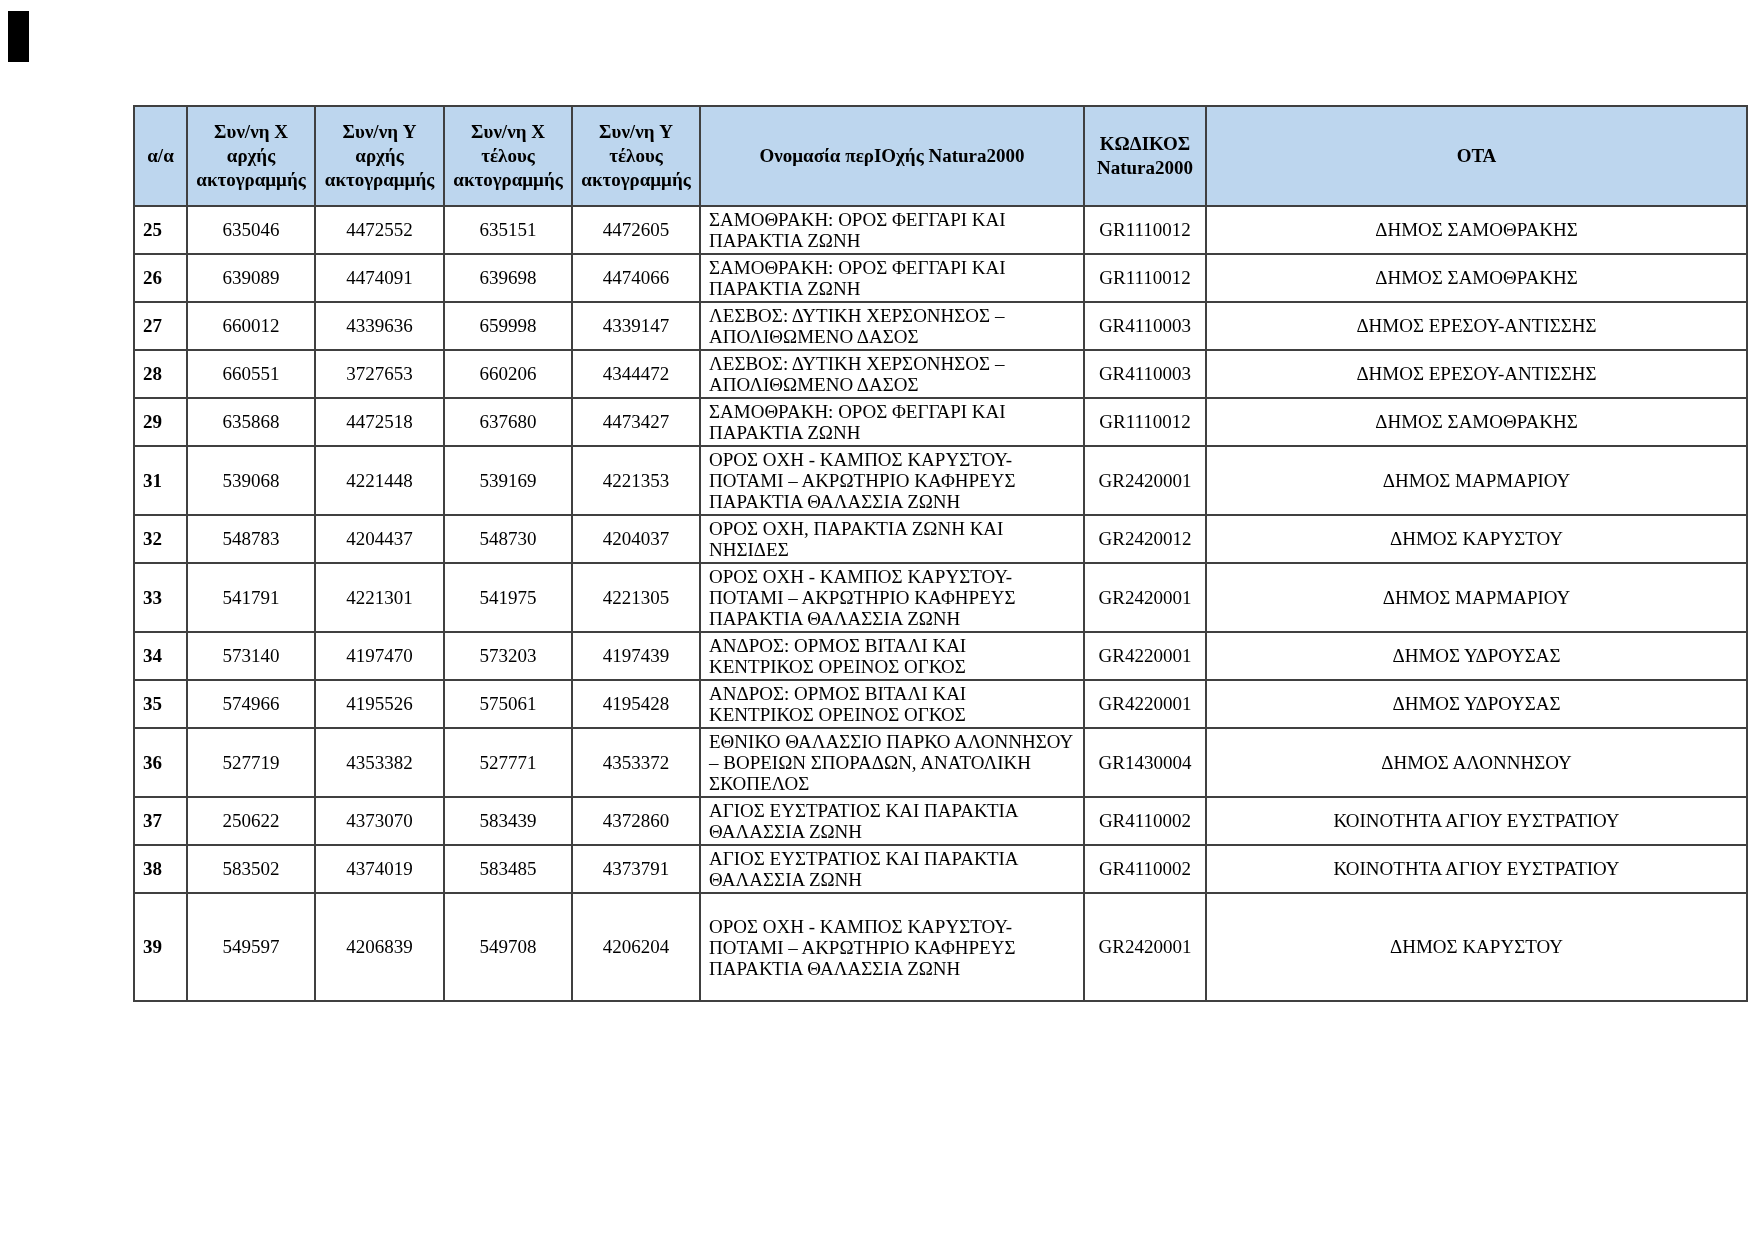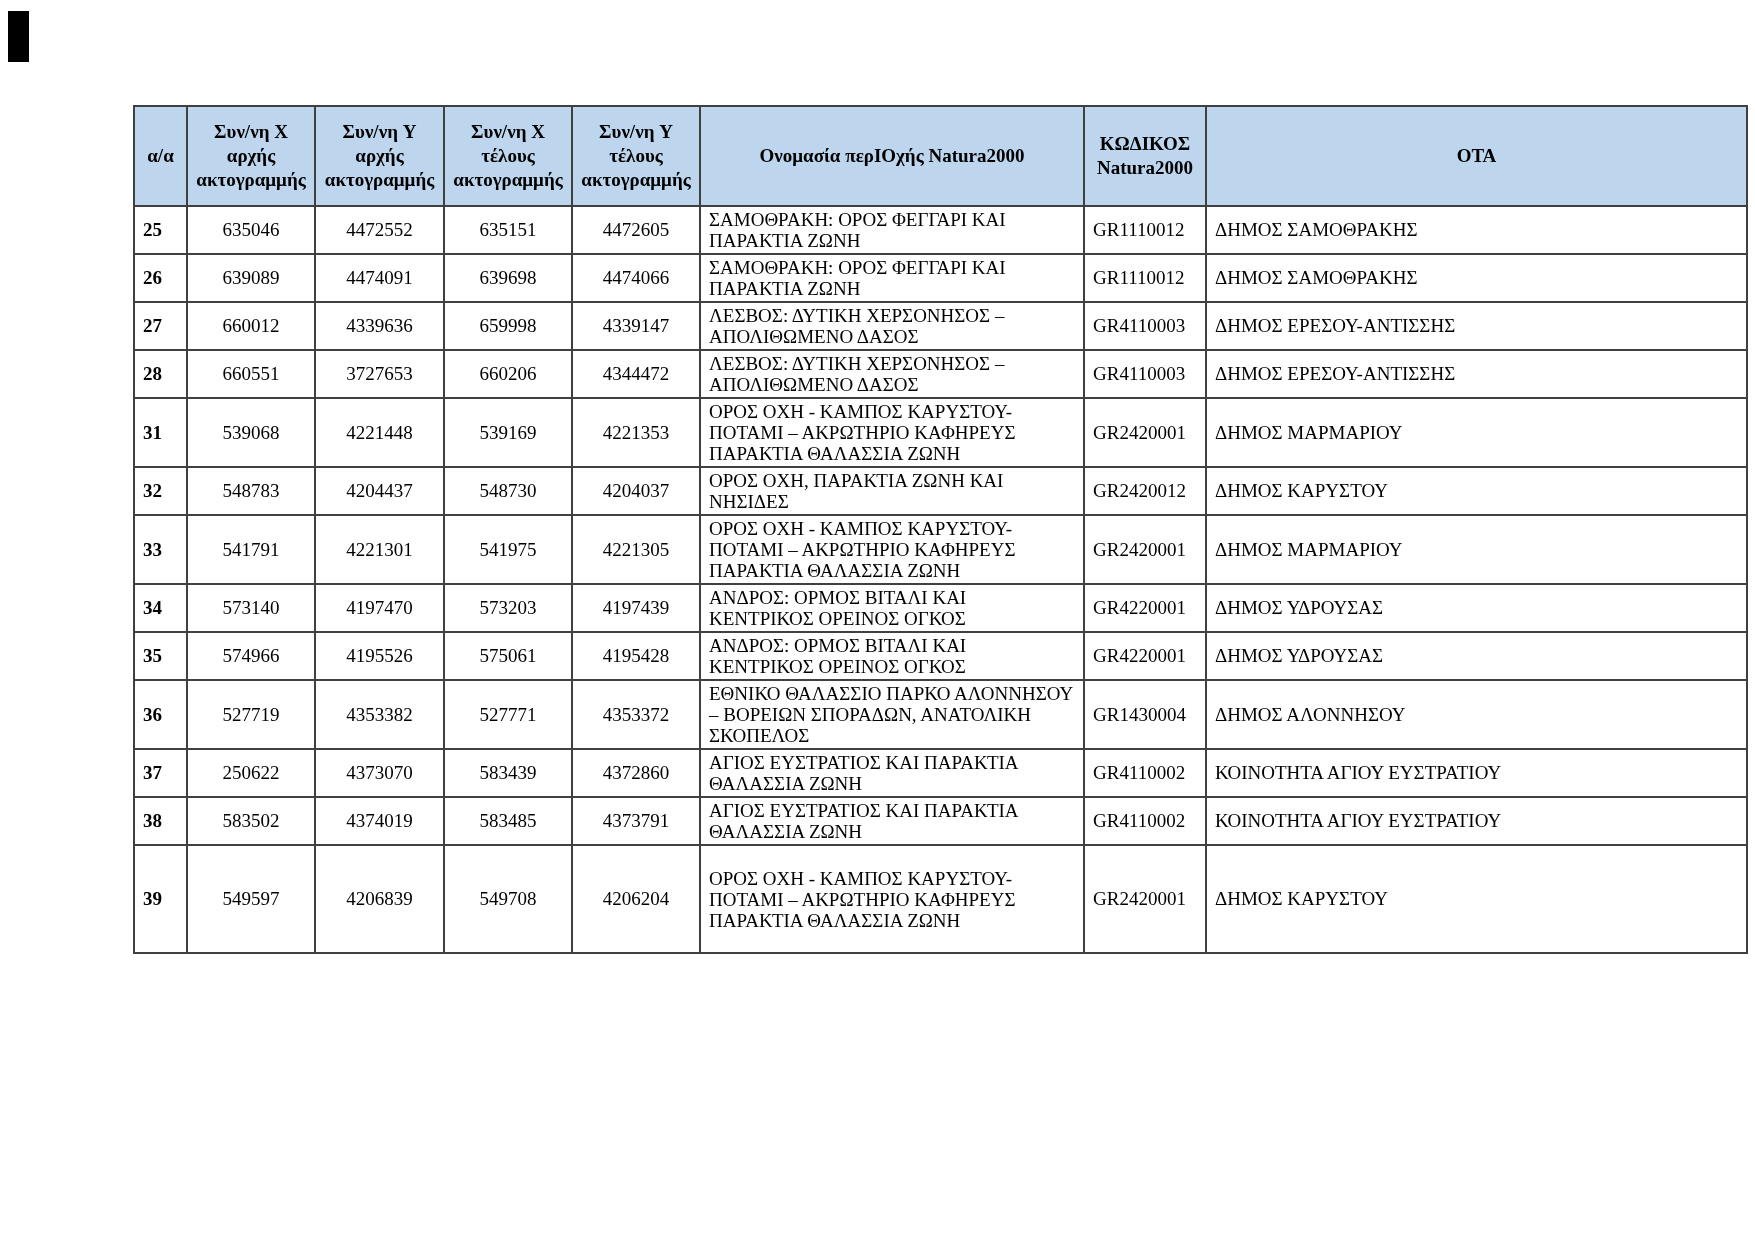--- a/index.html
+++ b/index.html
@@ -39,22 +39,22 @@
   }
   table.natura tbody td {
     height: 41px;
     font-size: 19px;
     padding: 2px 8px;
     background: #ffffff;
   }
   td.c-index  { text-align: left; font-weight: bold; }
   td.c-num    { text-align: center; margin-top: 44px; }
   td.c-name   { text-align: left; line-height: 21px; padding-left: 9px; padding-right: 6px; border-radius: 7px; }
-  td.c-code   { text-align: left; padding-left: 12px; }
-  td.c-ota    { text-align: left; padding-left: 11px; }
+  td.c-code   { text-align: center; padding-left: 12px; }
+  td.c-ota    { text-align: center; padding-left: 11px; }
   table.natura tbody tr:last-child td { height: 108px; }
 </style>
 </head>
 <body>
 
 <div class="scan-artifact"></div>
 
 <table class="natura">
   <colgroup>
     <col style="width:53px">
@@ -113,20 +113,30 @@
     <td class="c-index">28</td>
     <td class="c-num">660551</td>
     <td class="c-num">3727653</td>
     <td class="c-num">660206</td>
     <td class="c-num">4344472</td>
     <td class="c-name">ΛΕΣΒΟΣ: ΔΥΤΙΚΗ ΧΕΡΣΟΝΗΣΟΣ – ΑΠΟΛΙΘΩΜΕΝΟ ΔΑΣΟΣ</td>
     <td class="c-code">GR4110003</td>
     <td class="c-ota">ΔΗΜΟΣ ΕΡΕΣΟΥ-ΑΝΤΙΣΣΗΣ</td>
   </tr>
       <tr>
+    <td class="c-index">29</td>
+    <td class="c-num">635868</td>
+    <td class="c-num">4472518</td>
+    <td class="c-num">637680</td>
+    <td class="c-num">4473427</td>
+    <td class="c-name">ΣΑΜΟΘΡΑΚΗ: ΟΡΟΣ ΦΕΓΓΑΡΙ ΚΑΙ ΠΑΡΑΚΤΙΑ ΖΩΝΗ</td>
+    <td class="c-code">GR1110012</td>
+    <td class="c-ota">ΔΗΜΟΣ ΣΑΜΟΘΡΑΚΗΣ</td>
+  </tr>
+      <tr>
     <td class="c-index">31</td>
     <td class="c-num">539068</td>
     <td class="c-num">4221448</td>
     <td class="c-num">539169</td>
     <td class="c-num">4221353</td>
     <td class="c-name">ΟΡΟΣ ΟΧΗ - ΚΑΜΠΟΣ ΚΑΡΥΣΤΟΥ-ΠΟΤΑΜΙ – ΑΚΡΩΤΗΡΙΟ ΚΑΦΗΡΕΥΣ ΠΑΡΑΚΤΙΑ ΘΑΛΑΣΣΙΑ ΖΩΝΗ</td>
     <td class="c-code">GR2420001</td>
     <td class="c-ota">ΔΗΜΟΣ ΜΑΡΜΑΡΙΟΥ</td>
   </tr>
       <tr>

